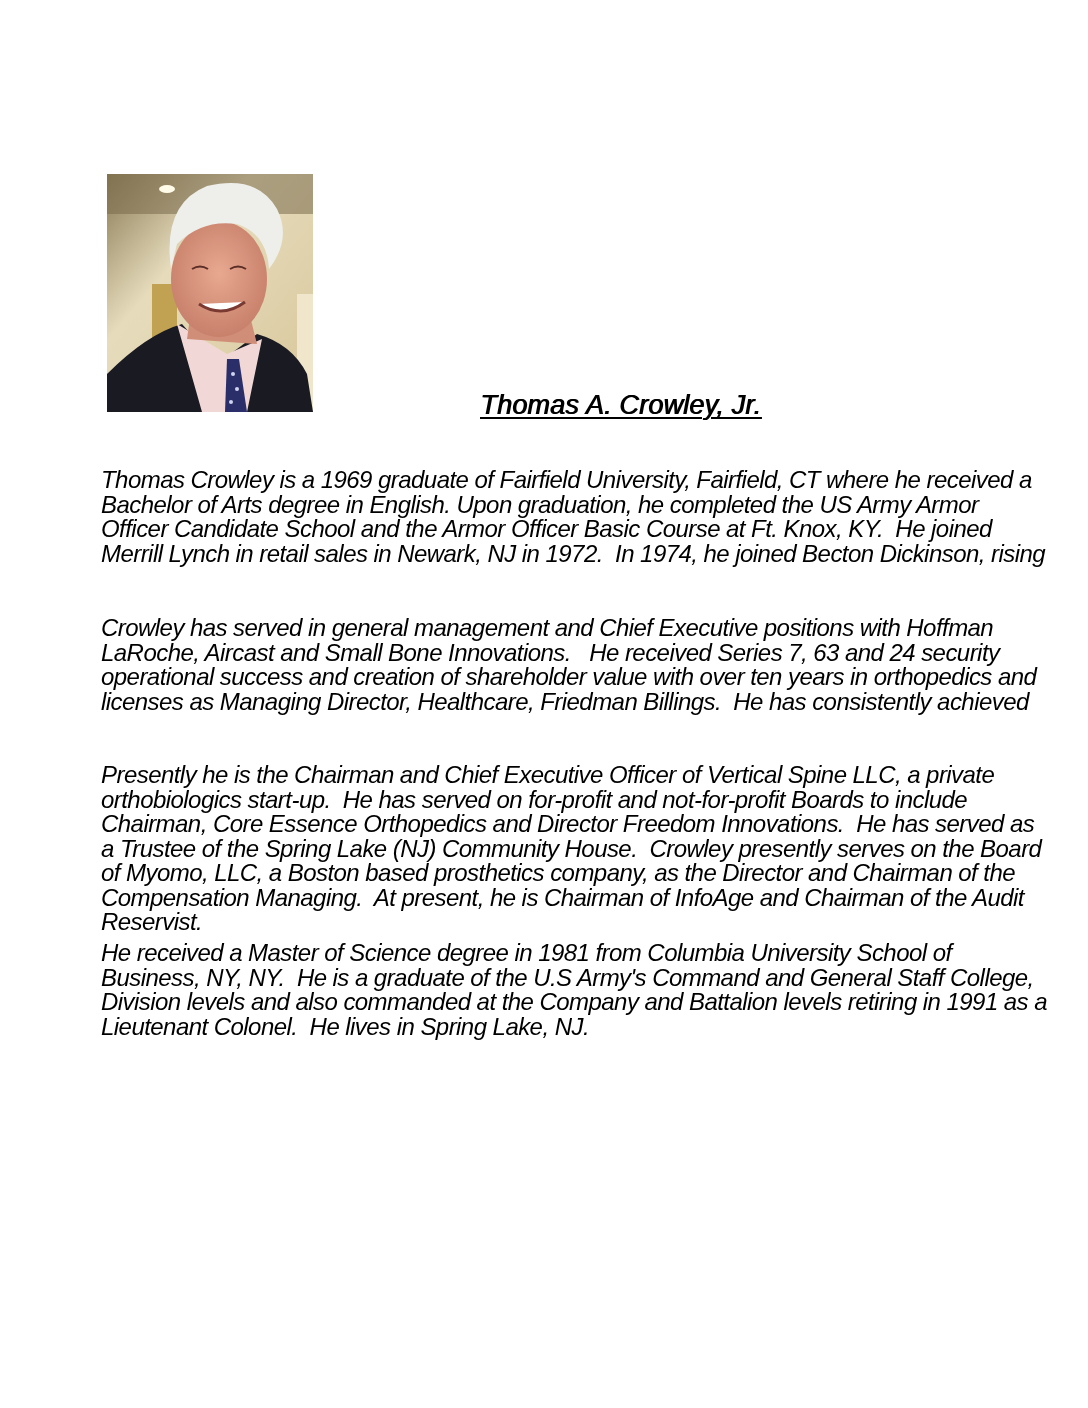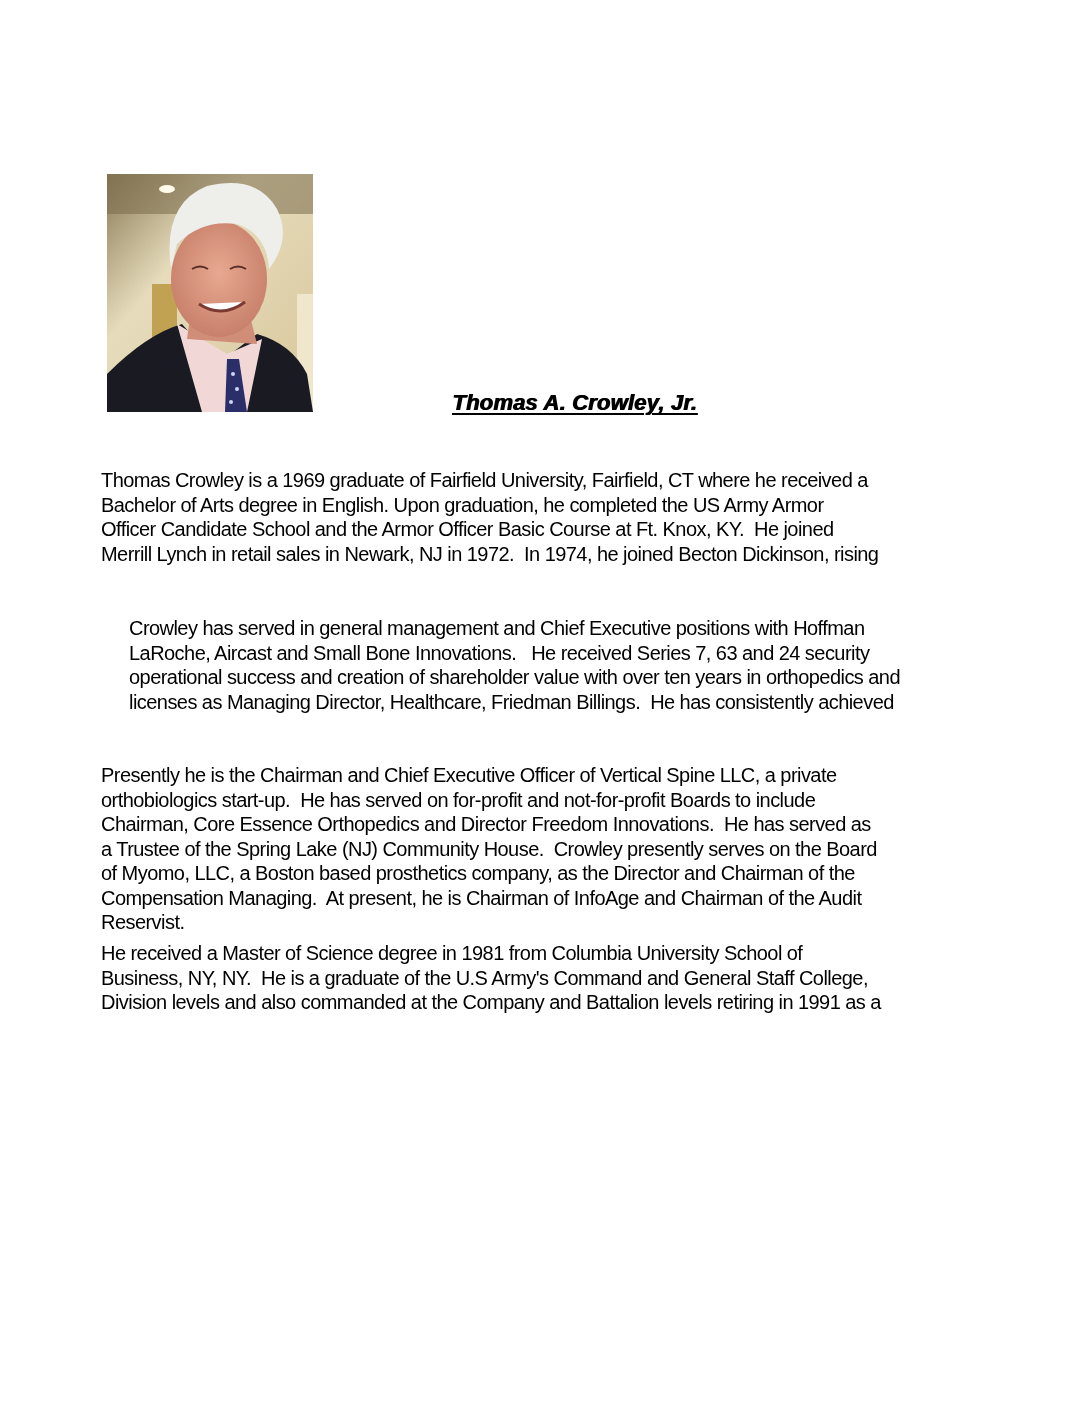--- a/index.html
+++ b/index.html
@@ -1,29 +1,29 @@
 <!DOCTYPE html>
 <html><head>
 <meta charset="utf-8">
 <style>
   html, body { margin: 0; padding: 0; background: #ffffff; }
   body { width: 1088px; height: 1408px; position: relative; overflow: hidden;
          font-family: "Liberation Sans", sans-serif; color: #000; }
   .photo { position: absolute; left: 107px; top: 174px; width: 206px; height: 238px;
            overflow: hidden; background: #d9c9a0; }
   .photo svg { display: block; width: 100%; height: 100%; }
-  .title { position: absolute; left: 452px; top: 390px; font-size: 22px; font-weight: bold;
+  .title { position: absolute; left: 480px; top: 390px; font-size: 27px; font-weight: normal;
            font-style: italic; text-decoration: underline; text-decoration-thickness: 2px;
            text-underline-offset: 3px; letter-spacing: 0.2px; white-space: nowrap;
            text-shadow: 1px 0 0 #000; }
-  .bio { position: absolute; left: 101px; width: 900px; font-size: 20px; line-height: 24.5px;
-         letter-spacing: -0.55px; word-spacing: 0px; }
+  .bio { position: absolute; left: 101px; width: 900px; font-size: 24px; line-height: 24.5px;
+         letter-spacing: -0.55px; word-spacing: 0px; font-style: italic; }
   .bio .line { display: block; white-space: pre; }
   #p1 { top: 468px; }
-  #p2 { top: 616px; margin-left: 28px; }
+  #p2 { top: 616px; }
   #p3 { top: 763px; }
   #p4 { top: 941px; }
 </style>
 </head>
 <body>
 
 <div class="photo" aria-label="Portrait of Thomas A. Crowley, Jr.">
   <svg viewBox="0 0 206 238" xmlns="http://www.w3.org/2000/svg">
     <defs>
       <linearGradient id="bg" x1="0" y1="0" x2="1" y2="1">
@@ -87,13 +87,14 @@
   <span class="line">a Trustee of the Spring Lake (NJ) Community House.  Crowley presently serves on the Board</span>
   <span class="line">of Myomo, LLC, a Boston based prosthetics company, as the Director and Chairman of the</span>
   <span class="line">Compensation Managing.  At present, he is Chairman of InfoAge and Chairman of the Audit</span>
   <span class="line">Reservist.</span>
 </div>
 
 <div class="bio" id="p4">
   <span class="line">He received a Master of Science degree in 1981 from Columbia University School of</span>
   <span class="line">Business, NY, NY.  He is a graduate of the U.S Army's Command and General Staff College,</span>
   <span class="line">Division levels and also commanded at the Company and Battalion levels retiring in 1991 as a</span>
+  <span class="line">Lieutenant Colonel.  He lives in Spring Lake, NJ.</span>
 </div>
 
 </body></html>

